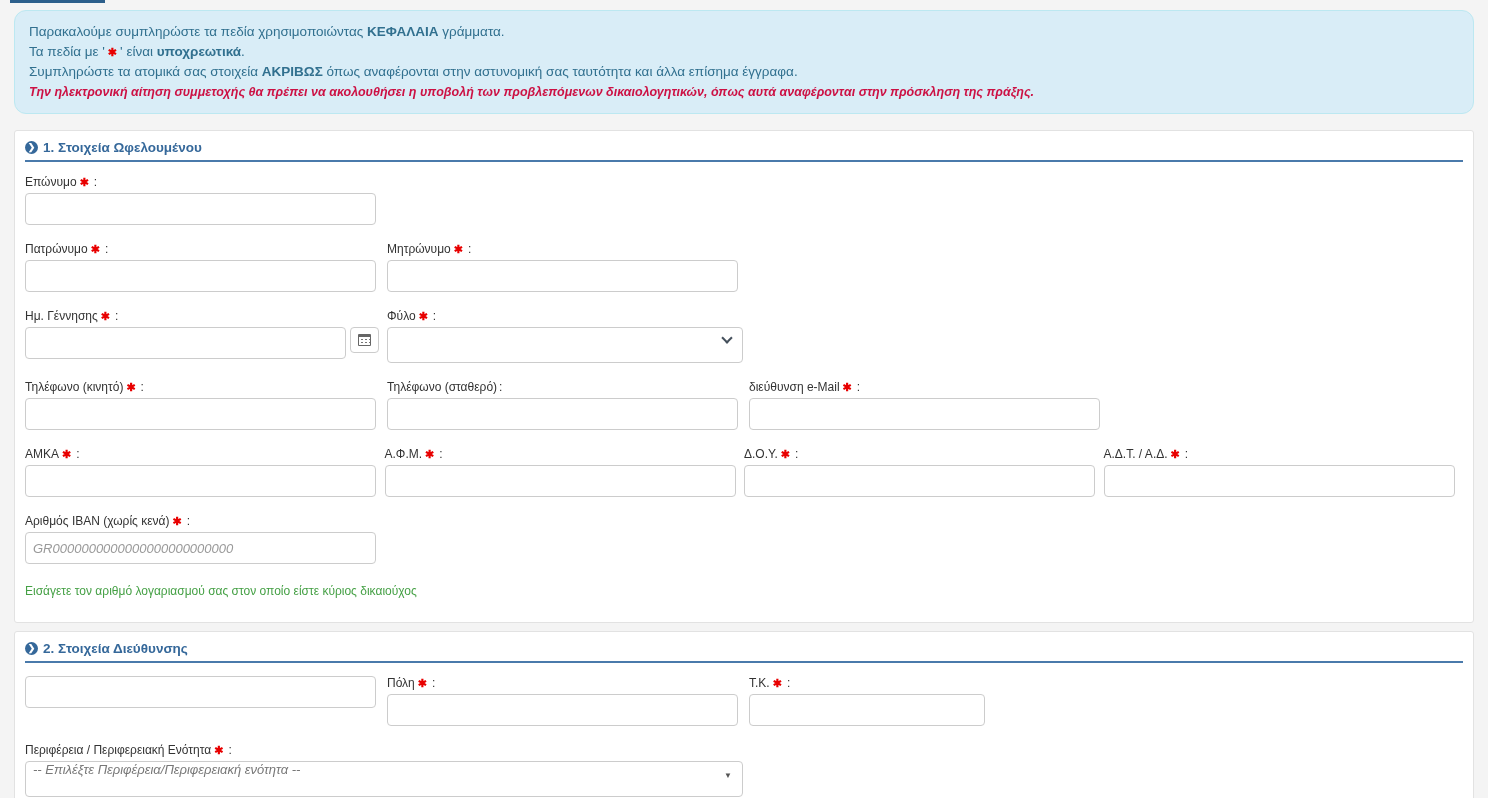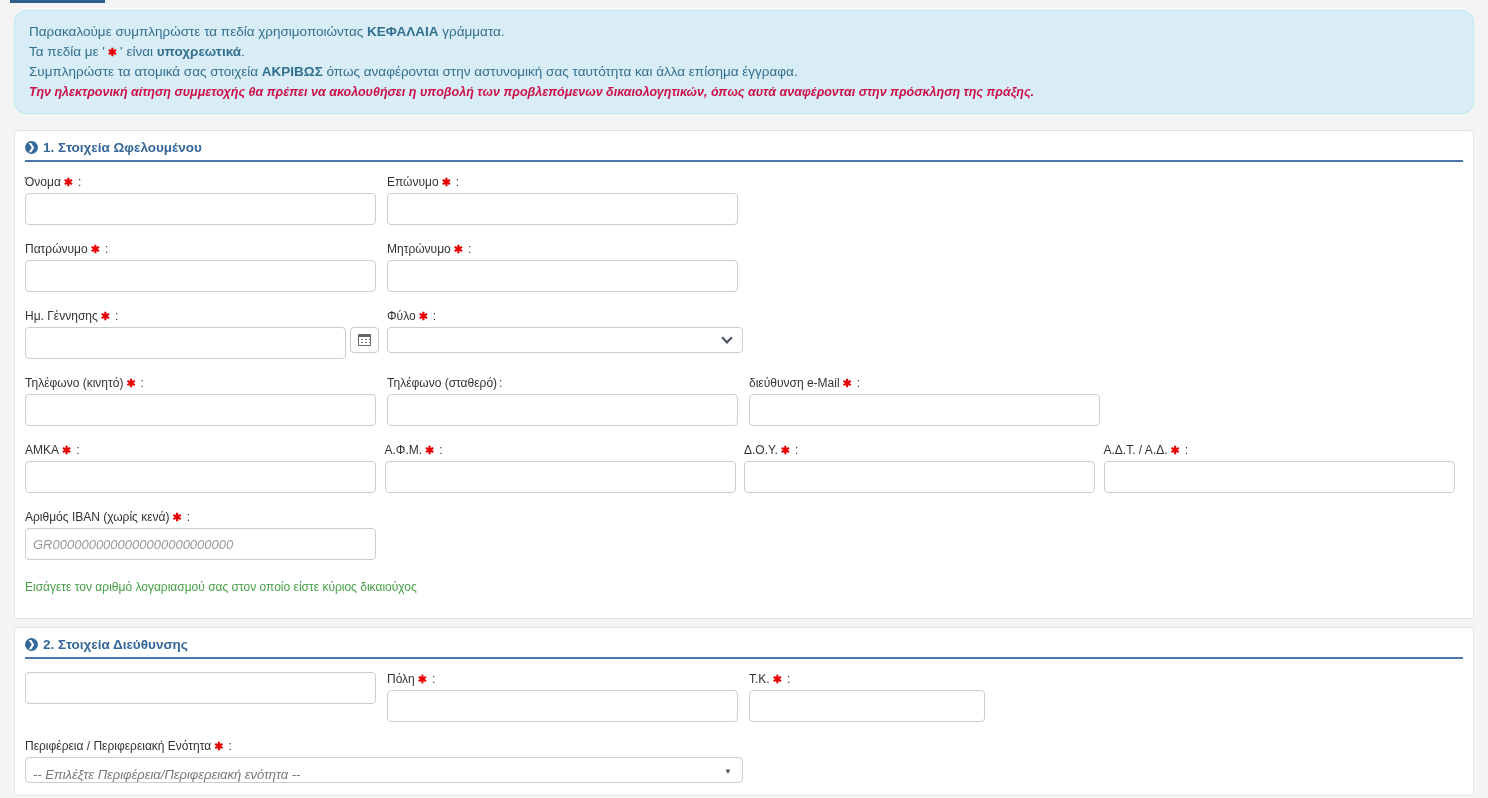--- a/index.html
+++ b/index.html
@@ -66,24 +66,24 @@
   }
   .cal-icon {
     width:13px; height:12px;
     border:1px solid #666; border-top:3px solid #666; border-radius:1px;
     background-image: radial-gradient(#777 0.8px, transparent 1.1px);
     background-size:4px 3px; background-position:1px 1px;
   }
 
   
   .selectbox {
-    position:relative; height:26px;
+    position:relative; height:36px;
     border:1px solid #ccc; border-radius:4px; background:#fff;
     font-size:13px; color:#333; cursor:pointer;
-    display:flex; align-items:flex-end; padding:0 26px 0 7px;
+    display:flex; align-items:flex-start; padding:0 26px 0 7px;
   }
   .selectbox.w1 { width:356px; }
   .selectbox.w2 { width:718px; }
   .selectbox .chev {
     position:absolute; right:11px; top:8px;
     width:8px; height:8px;
     border-right:2px solid #45505c; border-bottom:2px solid #45505c;
     transform:rotate(45deg); margin-top:-2px;
   }
   .selectbox .tri { position:absolute; right:10px; top:9px; font-size:8px; color:#555; }
@@ -109,24 +109,20 @@
   <div class="sec-header">
     <div class="sec-title-row">
       <span class="sec-icon">❯</span>
       <span class="sec-title">1. Στοιχεία Ωφελουμένου</span>
     </div>
     <div class="sec-rule"></div>
   </div>
 
   <div class="frow">
     <div class="col">
-      <div class="lbl"><span>Όνομα</span><span class="req">✱</span><span class="colon">:</span></div>
-      <input class="txt" type="text" style="">
-    </div>
-    <div class="col">
       <div class="lbl"><span>Επώνυμο</span><span class="req">✱</span><span class="colon">:</span></div>
       <input class="txt" type="text" style="">
     </div>
   </div>
 
   <div class="frow">
     <div class="col">
       <div class="lbl"><span>Πατρώνυμο</span><span class="req">✱</span><span class="colon">:</span></div>
       <input class="txt" type="text" style="">
     </div>

